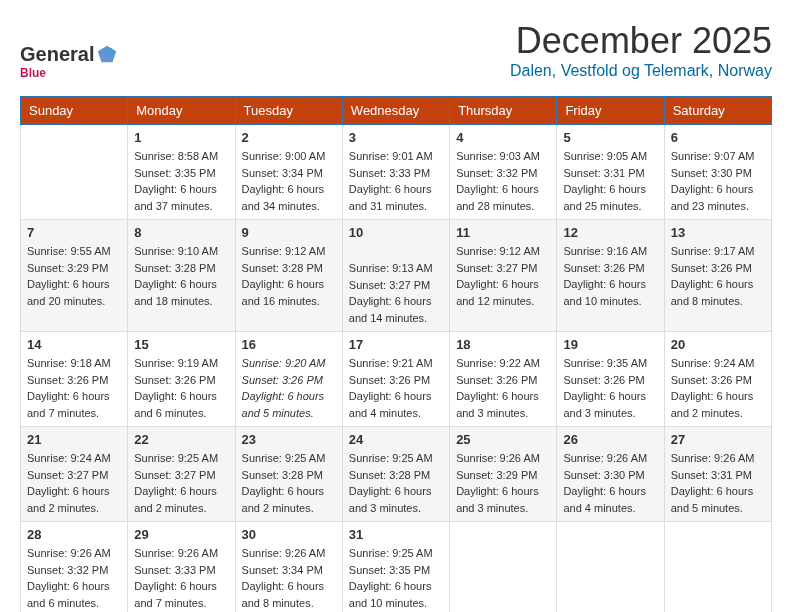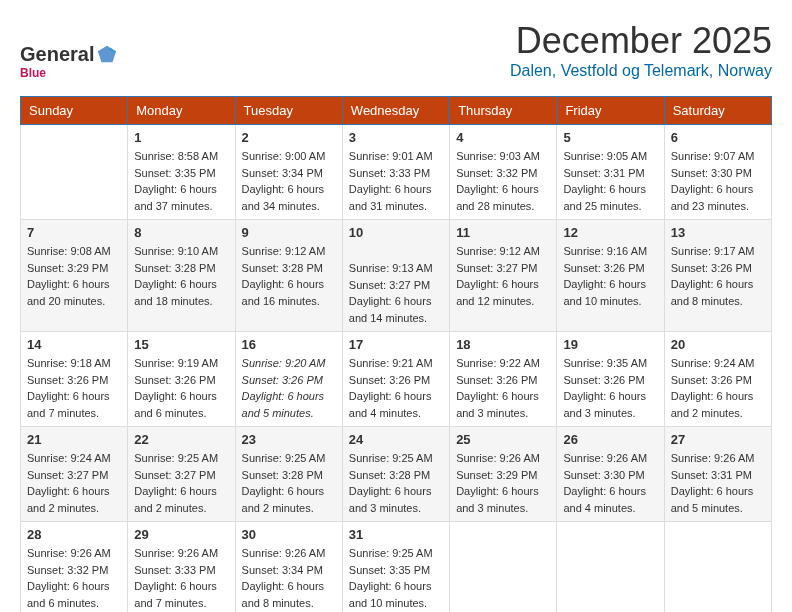--- a/index.html
+++ b/index.html
@@ -167,21 +167,21 @@
           <span class="day-number">6</span>
           <div class="day-info" style="white-space: pre-line;">Sunrise: 9:07 AM
 Sunset: 3:30 PM
 Daylight: 6 hours
 and 23 minutes.</div>
         </td>
       </tr>
       <tr>
         <td>
           <span class="day-number">7</span>
-          <div class="day-info" style="white-space: pre-line;">Sunrise: 9:08 AM
+          <div class="day-info" style="white-space: pre-line;">Sunrise: 9:55 AM
 Sunset: 3:29 PM
 Daylight: 6 hours
 and 20 minutes.</div>
         </td>
         <td>
           <span class="day-number">8</span>
           <div class="day-info" style="white-space: pre-line;">Sunrise: 9:10 AM
 Sunset: 3:28 PM
 Daylight: 6 hours
 and 18 minutes.</div>

